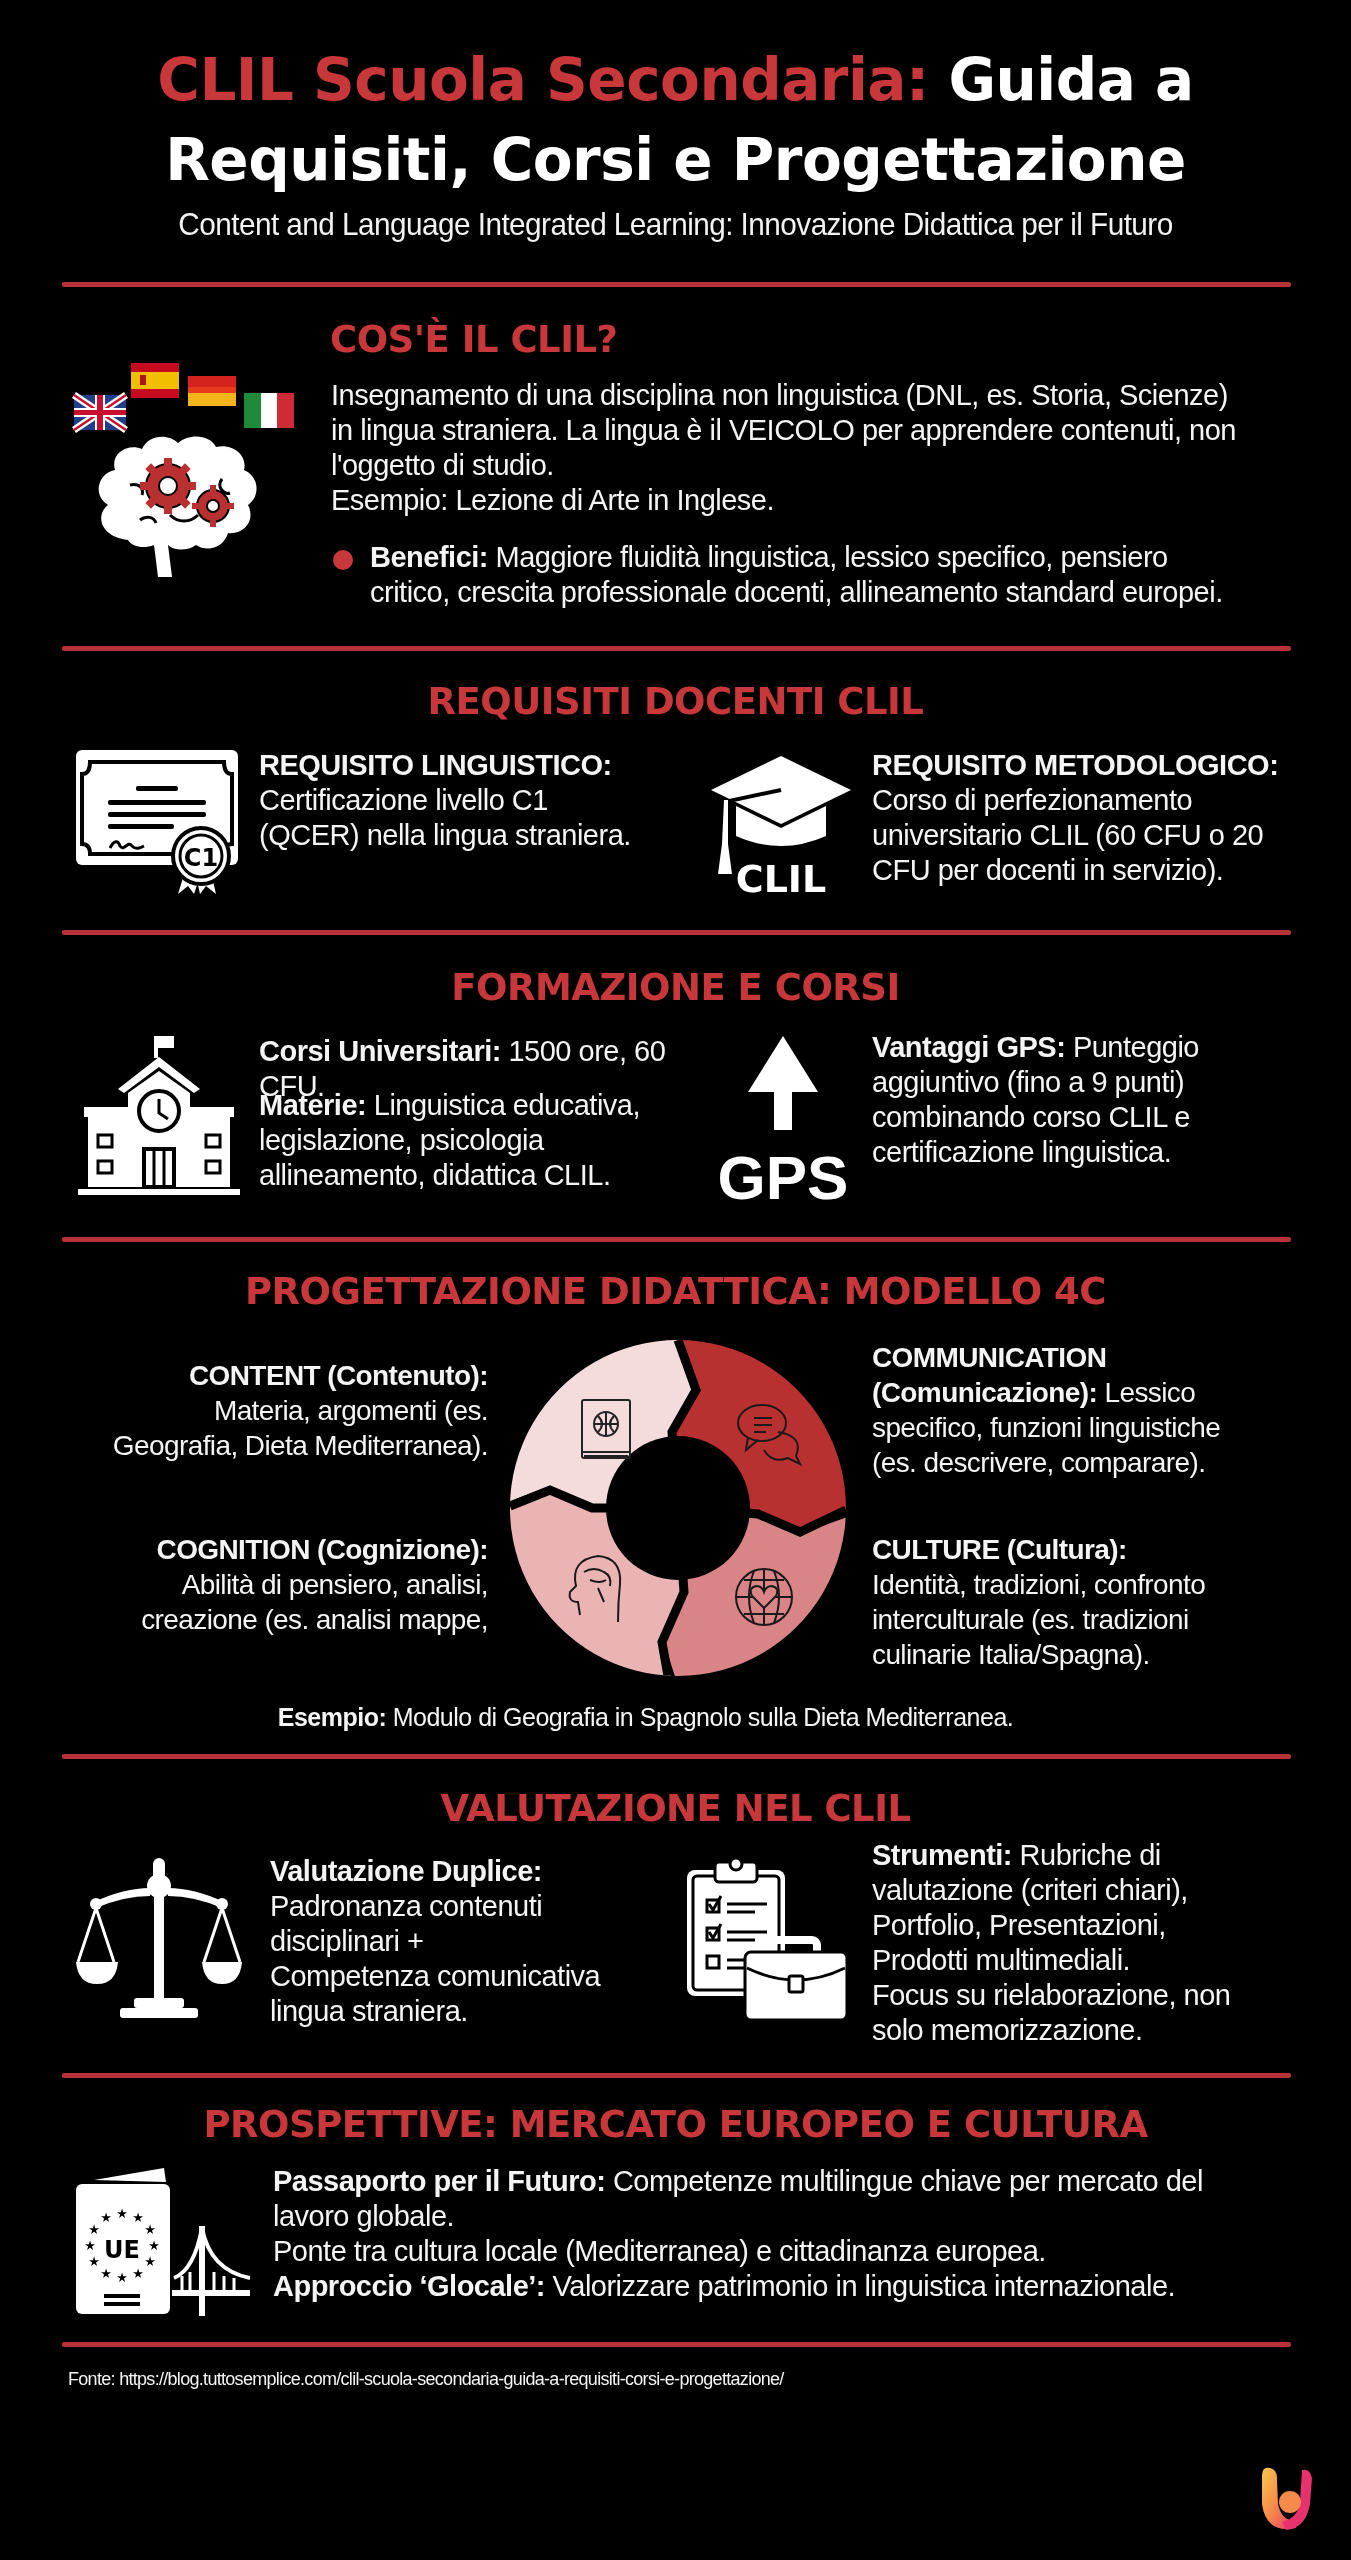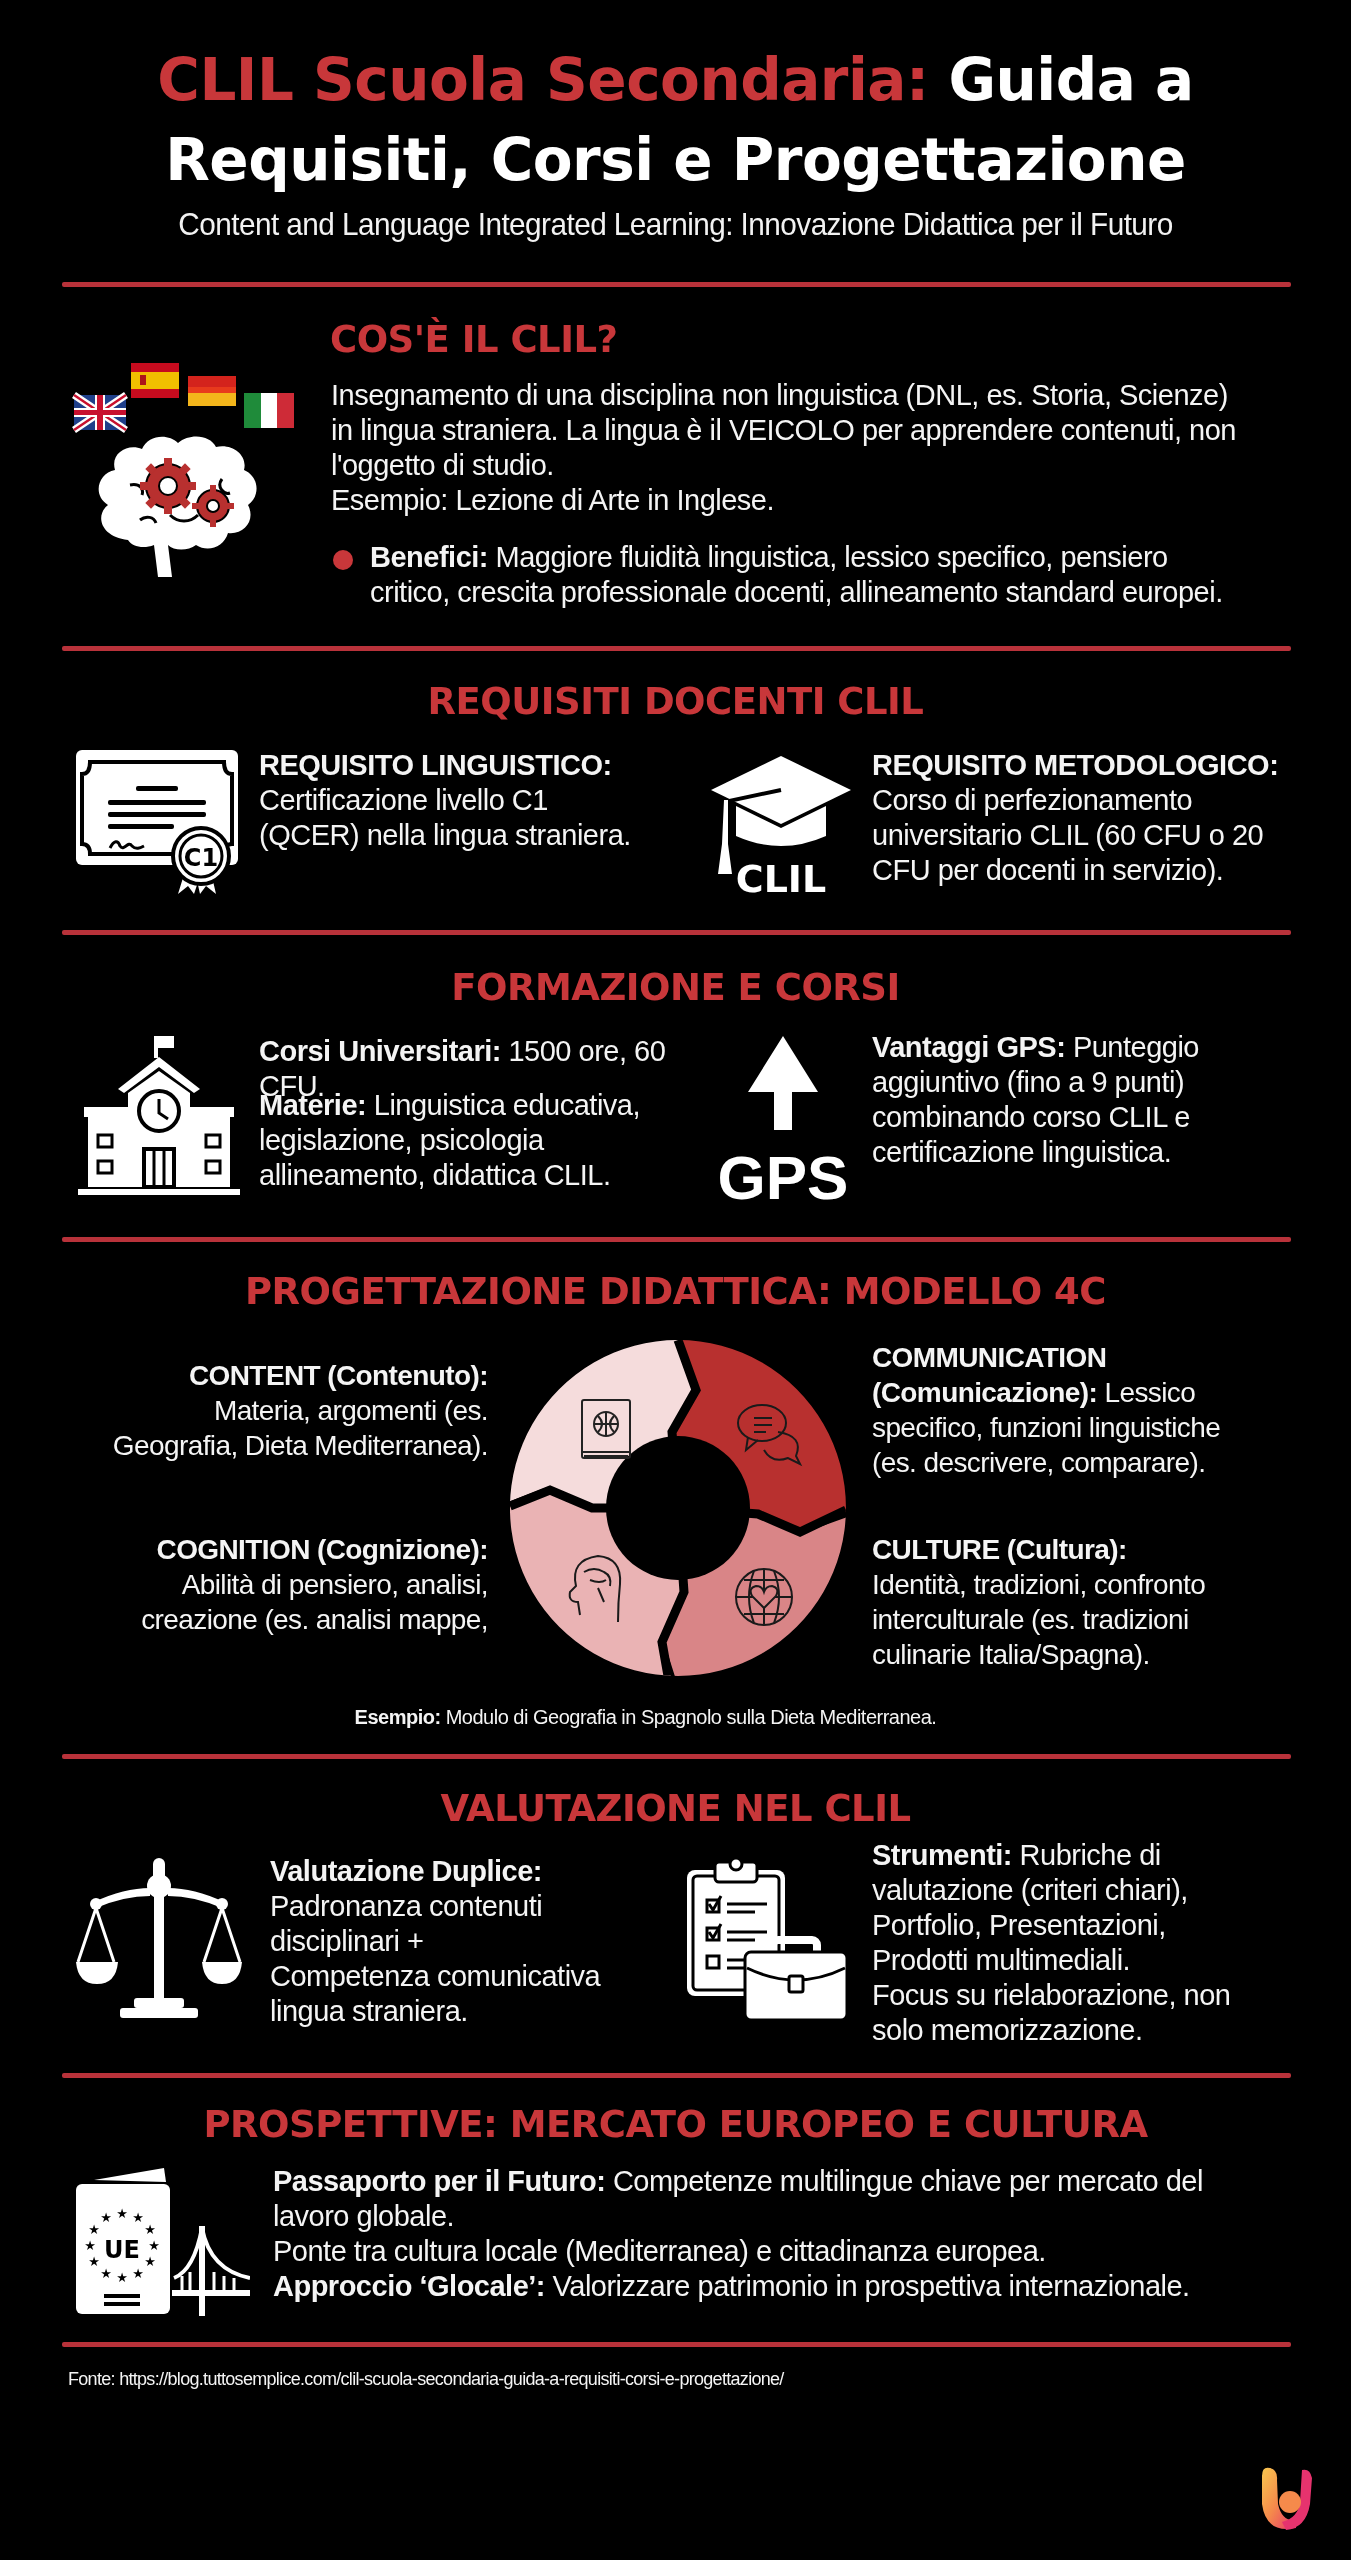--- a/index.html
+++ b/index.html
@@ -276,21 +276,21 @@
   <div>creazione (es. analisi mappe,</div>
 </div>
 
 <div class="abs txt wheel-text" style="left:872px; top:1532px; width:440px;">
   <div><b>CULTURE (Cultura):</b></div>
   <div>Identità, tradizioni, confronto</div>
   <div>interculturale (es. tradizioni</div>
   <div>culinarie Italia/Spagna).</div>
 </div>
 
-<div class="abs txt" style="left:0; width:1291px; top:1700px; text-align:center; font-size:20px;">
+<div class="abs txt" style="left:0; width:1291px; top:1700px; text-align:center; font-size:25px;">
   <b>Esempio:</b><span> Modulo di Geografia in Spagnolo sulla Dieta Mediterranea.</span>
 </div>
 
 <div class="abs divider" style="top:1754px;"></div>
 
 <div class="abs sec-head" style="top:1787px;">VALUTAZIONE NEL CLIL</div>
 
 <div class="abs icon" style="left:74px; top:1852px; width:170px; height:168px;">
   <svg width="170" height="168" viewBox="0 0 170 168">
     <rect x="79" y="6" width="12" height="24" rx="6" fill="#fff"></rect>
@@ -373,21 +373,21 @@
     <path d="M100 112 Q120 104 128 62 Q136 104 176 112" stroke="#fff" stroke-width="4" fill="none"></path>
     <path d="M108 110 L108 124 M116 106 L116 124 M140 106 L140 124 M150 110 L150 124 M160 112 L160 124" stroke="#fff" stroke-width="3"></path>
     <rect x="98" y="124" width="78" height="6" fill="#fff"></rect>
   </svg>
 </div>
 
 <div class="abs txt" style="left:273px; top:2164px; width:1030px;">
   <div><b>Passaporto per il Futuro:</b><span> Competenze multilingue chiave per mercato del</span></div>
   <div>lavoro globale.</div>
   <div>Ponte tra cultura locale (Mediterranea) e cittadinanza europea.</div>
-  <div><b>Approccio ‘Glocale’:</b><span> Valorizzare patrimonio in prospettiva internazionale.</span></div>
+  <div><b>Approccio ‘Glocale’:</b><span> Valorizzare patrimonio in linguistica internazionale.</span></div>
 </div>
 
 <div class="abs divider" style="top:2342px;"></div>
 
 <div class="abs txt" style="left:68px; top:2362px; width:1240px; font-size:18px; letter-spacing:-0.7px;">Fonte: https://blog.tuttosemplice.com/clil-scuola-secondaria-guida-a-requisiti-corsi-e-progettazione/</div>
 
 <div class="abs icon" style="left:1252px; top:2464px; width:70px; height:72px;">
   <svg width="70" height="72" viewBox="0 0 70 72">
     <defs>
       <linearGradient id="lg1" x1="0" y1="0" x2="1" y2="1">

